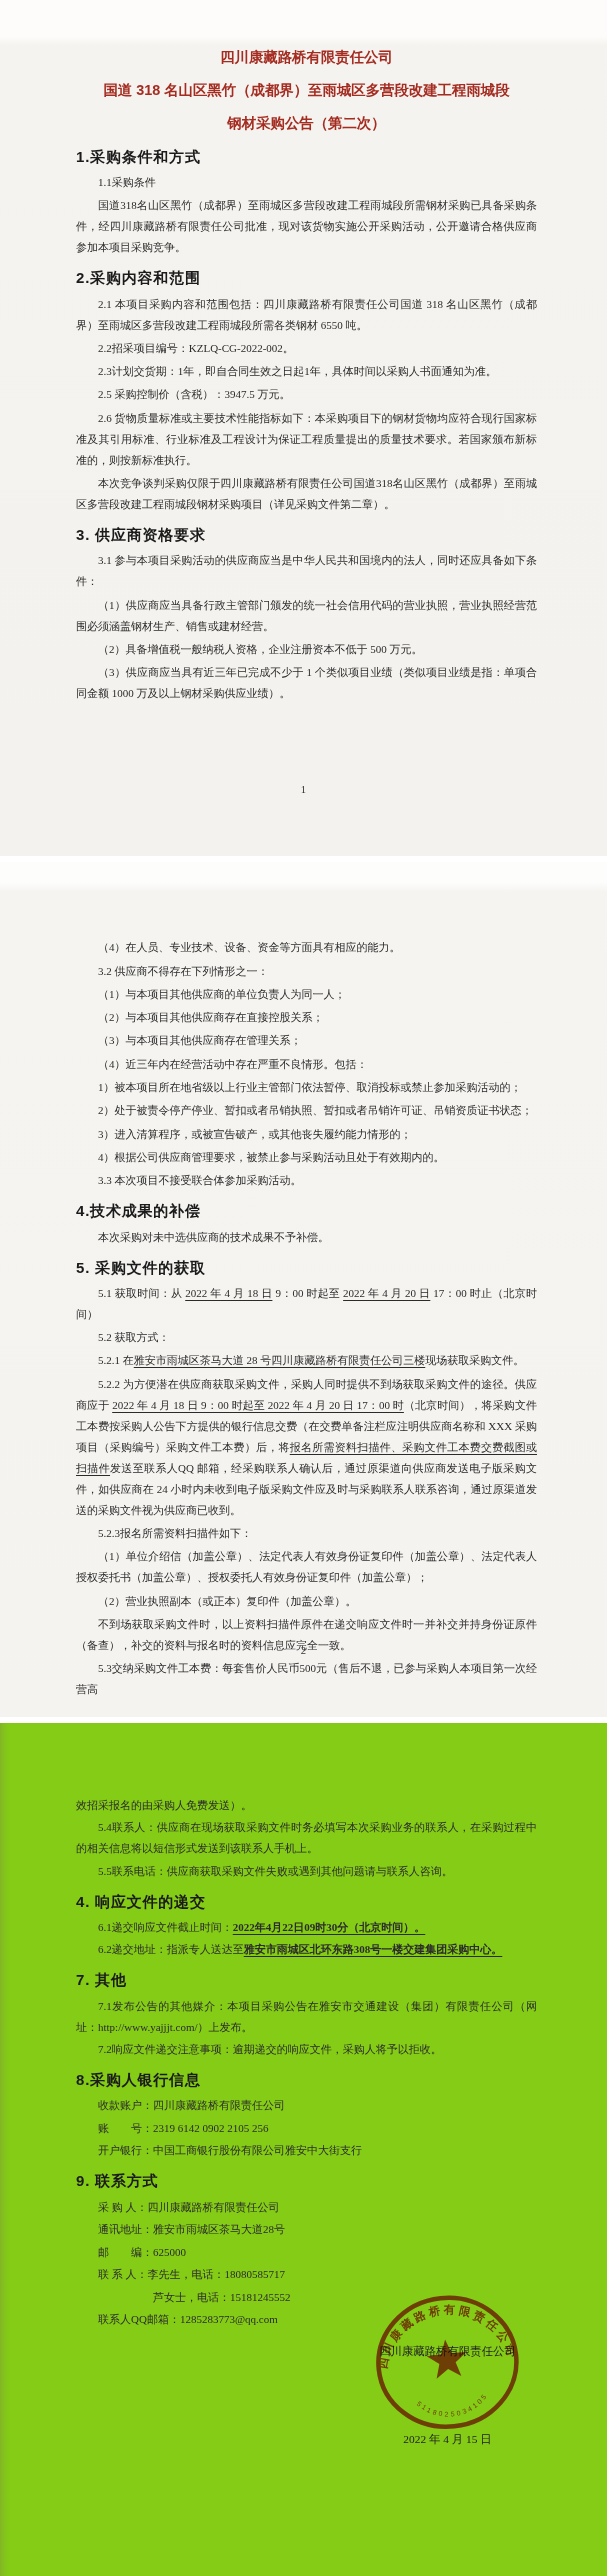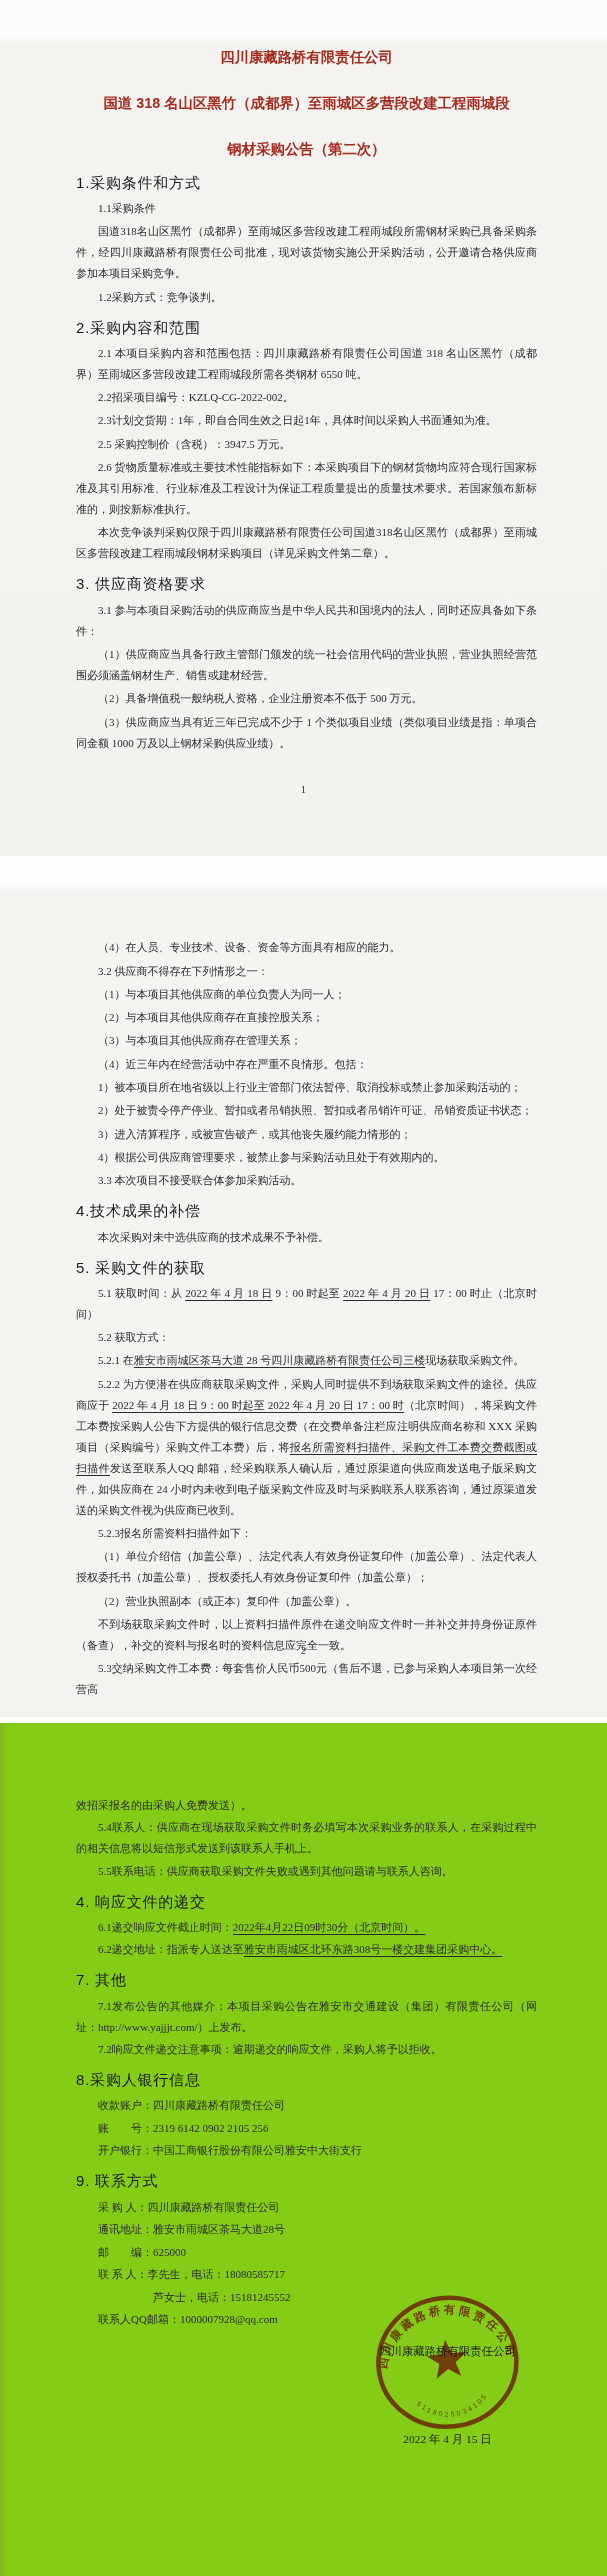--- a/index.html
+++ b/index.html
@@ -31,43 +31,43 @@
   .page-gap{height:6px;background:#ffffff;}
   .title{
     text-align:center;
     font-family:"Liberation Sans","DejaVu Sans",sans-serif;
     font-weight:700;
     font-size:14.4px;
     line-height:20px;
     color:#a42c21;
     margin:0;
   }
-  .title + .title{margin-top:26px;}
+  .title + .title{margin-top:13px;}
   .h{
     font-family:"Liberation Sans","DejaVu Sans",sans-serif;
-    font-weight:400;
+    font-weight:700;
     font-size:15px;
     line-height:20px;
     color:#1b1b1b;
     margin:10px 0 5.3px;
     letter-spacing:0.8px;
   }
   .page-1 .h:first-of-type{margin-top:13.7px;}
   .ln{
     font-size:11px;
     line-height:21px;
     margin:2.3px 0;
     text-indent:2em;
     text-align:justify;
   }
   .page-3 .ln{margin:1.5px 0;line-height:21px;}
   .noindent{text-indent:0;}
   .indent7{text-indent:7em;}
   .u{text-decoration:underline;text-underline-offset:3px;}
-  .bu{text-decoration:underline;text-underline-offset:3px;font-weight:400;}
+  .bu{text-decoration:underline;text-underline-offset:3px;font-weight:700;}
   .pageno{
     position:absolute;
     left:0;right:0;
     bottom:61px;
     text-align:center;
     font-size:10.6px;
     color:#333333;
   }
   .sign-line{
     position:absolute;
@@ -98,21 +98,20 @@
 <div class="doc">
 
   <div class="page page-1">
     <p class="title">四川康藏路桥有限责任公司</p>
     <p class="title">国道 318 名山区黑竹（成都界）至雨城区多营段改建工程雨城段</p>
     <p class="title">钢材采购公告（第二次）</p>
 
     <div class="h">1.采购条件和方式</div>
     <p class="ln">1.1采购条件</p>
     <p class="ln">国道318名山区黑竹（成都界）至雨城区多营段改建工程雨城段所需钢材采购已具备采购条件，经四川康藏路桥有限责任公司批准，现对该货物实施公开采购活动，公开邀请合格供应商参加本项目采购竞争。</p>
-    <p class="ln">1.2采购方式：竞争谈判。</p>
 
     <div class="h">2.采购内容和范围</div>
     <p class="ln">2.1 本项目采购内容和范围包括：四川康藏路桥有限责任公司国道 318 名山区黑竹（成都界）至雨城区多营段改建工程雨城段所需各类钢材 6550 吨。</p>
     <p class="ln">2.2招采项目编号：KZLQ-CG-2022-002。</p>
     <p class="ln">2.3计划交货期：1年，即自合同生效之日起1年，具体时间以采购人书面通知为准。</p>
     <p class="ln">2.5 采购控制价（含税）：3947.5 万元。</p>
     <p class="ln">2.6 货物质量标准或主要技术性能指标如下：本采购项目下的钢材货物均应符合现行国家标准及其引用标准、行业标准及工程设计为保证工程质量提出的质量技术要求。若国家颁布新标准的，则按新标准执行。</p>
     <p class="ln">本次竞争谈判采购仅限于四川康藏路桥有限责任公司国道318名山区黑竹（成都界）至雨城区多营段改建工程雨城段钢材采购项目（详见采购文件第二章）。</p>
 
     <div class="h">3. 供应商资格要求</div>
@@ -175,21 +174,21 @@
     <p class="ln">收款账户：四川康藏路桥有限责任公司</p>
     <p class="ln">账　　号：2319 6142 0902 2105 256</p>
     <p class="ln">开户银行：中国工商银行股份有限公司雅安中大街支行</p>
 
     <div class="h">9. 联系方式</div>
     <p class="ln">采 购 人：四川康藏路桥有限责任公司</p>
     <p class="ln">通讯地址：雅安市雨城区茶马大道28号</p>
     <p class="ln">邮　　编：625000</p>
     <p class="ln">联 系 人：李先生，电话：18080585717</p>
     <p class="ln indent7">芦女士，电话：15181245552</p>
-    <p class="ln">联系人QQ邮箱：1000007928@qq.com</p>
+    <p class="ln">联系人QQ邮箱：1285283773@qq.com</p>
 
     <div class="sign-line sign-company">四川康藏路桥有限责任公司</div>
     <div class="sign-line sign-date">2022 年 4 月 15 日</div>
 
     <svg class="stamp" viewBox="0 0 196 182" xmlns="http://www.w3.org/2000/svg">
       <defs>
         <path id="arcTop" d="M 16,104 A 82,78 0 0 1 180,104" fill="none"></path>
         <path id="arcBottom" d="M 40,120 A 60,56 0 0 0 156,120" fill="none"></path>
       </defs>
       <ellipse cx="98" cy="90" rx="91" ry="85" fill="none" stroke="#cf3a2e" stroke-width="6"></ellipse>

